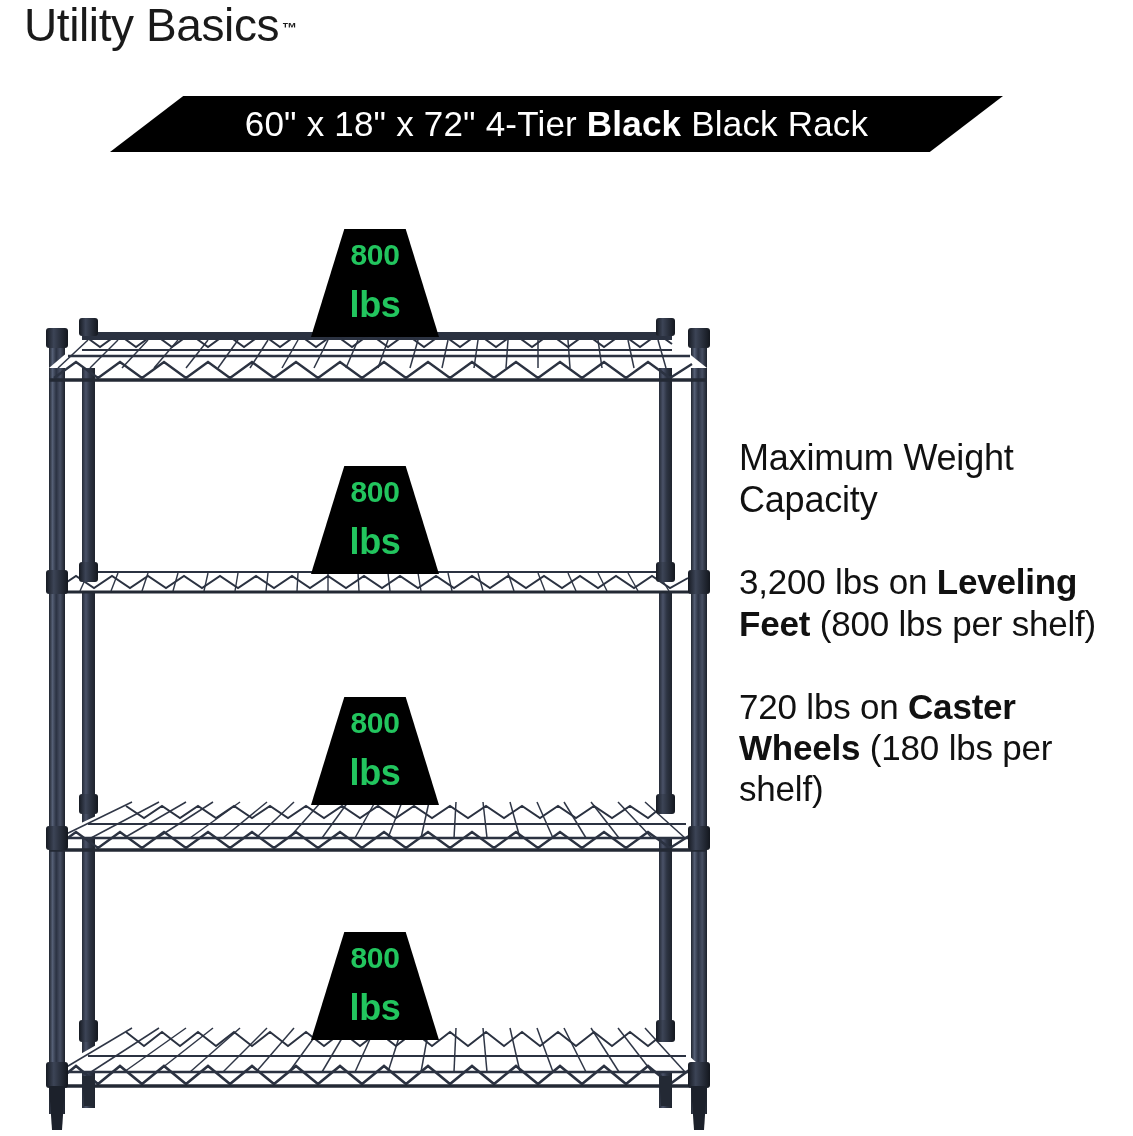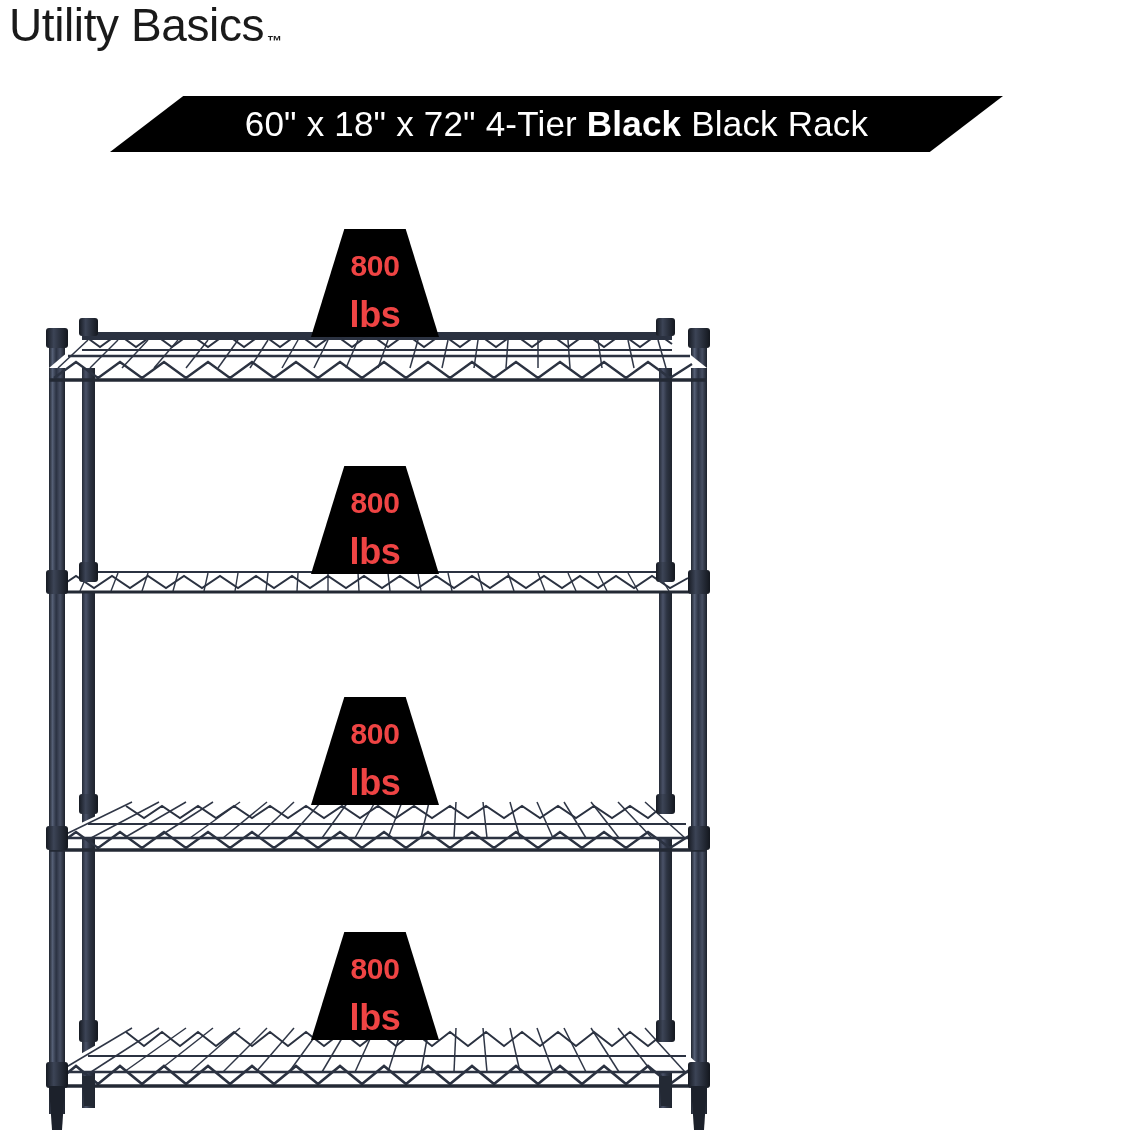--- a/index.html
+++ b/index.html
@@ -12,24 +12,24 @@
     height: 1136px;
     position: relative;
     overflow: hidden;
     font-family: "Liberation Sans", sans-serif;
     color: #111111;
   }
 
   
   #brand {
     position: absolute;
-    left: 9px;
+    left: 24px;
     top: 2px;
     display: flex;
-    align-items: flex-end;
+    align-items: center;
   }
   #brand-name {
     font-size: 46px;
     font-weight: 400;
     letter-spacing: -0.4px;
     line-height: 1;
     color: #1a1a1a;
   }
   #brand-tm {
     font-size: 15px;
@@ -85,22 +85,22 @@
   .weight-block {
     position: absolute;
     width: 128px;
     height: 108px;
     background: #000000;
     -webkit-clip-path: polygon(26% 0%, 74% 0%, 100% 100%, 0% 100%);
     clip-path: polygon(26% 0%, 74% 0%, 100% 100%, 0% 100%);
     display: flex;
     flex-direction: column;
     align-items: center;
-    justify-content: flex-end;
-    color: #ef4444;
+    justify-content: center;
+    color: #22c55e;
     gap: 11px;
   }
   .weight-block .wb-num {
     font-size: 30px;
     font-weight: 700;
     line-height: 1.05;
     letter-spacing: -0.3px;
   }
   .weight-block .wb-unit {
     font-size: 36px;
@@ -367,15 +367,18 @@
 <div class="weight-block" id="weight-3">
   <span class="wb-num">800</span>
   <span class="wb-unit">lbs</span>
 </div>
 <div class="weight-block" id="weight-4">
   <span class="wb-num">800</span>
   <span class="wb-unit">lbs</span>
 </div>
 
 <div id="info">
-
-
+  <h2 id="info-heading">Maximum Weight Capacity</h2>
+
+  <p class="info-para" id="info-para-1"><span>3,200 lbs on </span><span class="b">Leveling Feet</span><span> (800 lbs per shelf)</span></p>
+
+  <p class="info-para" id="info-para-2"><span>720 lbs on </span><span class="b">Caster Wheels</span><span> (180 lbs per shelf)</span></p>
 </div>
 
 </body></html>

